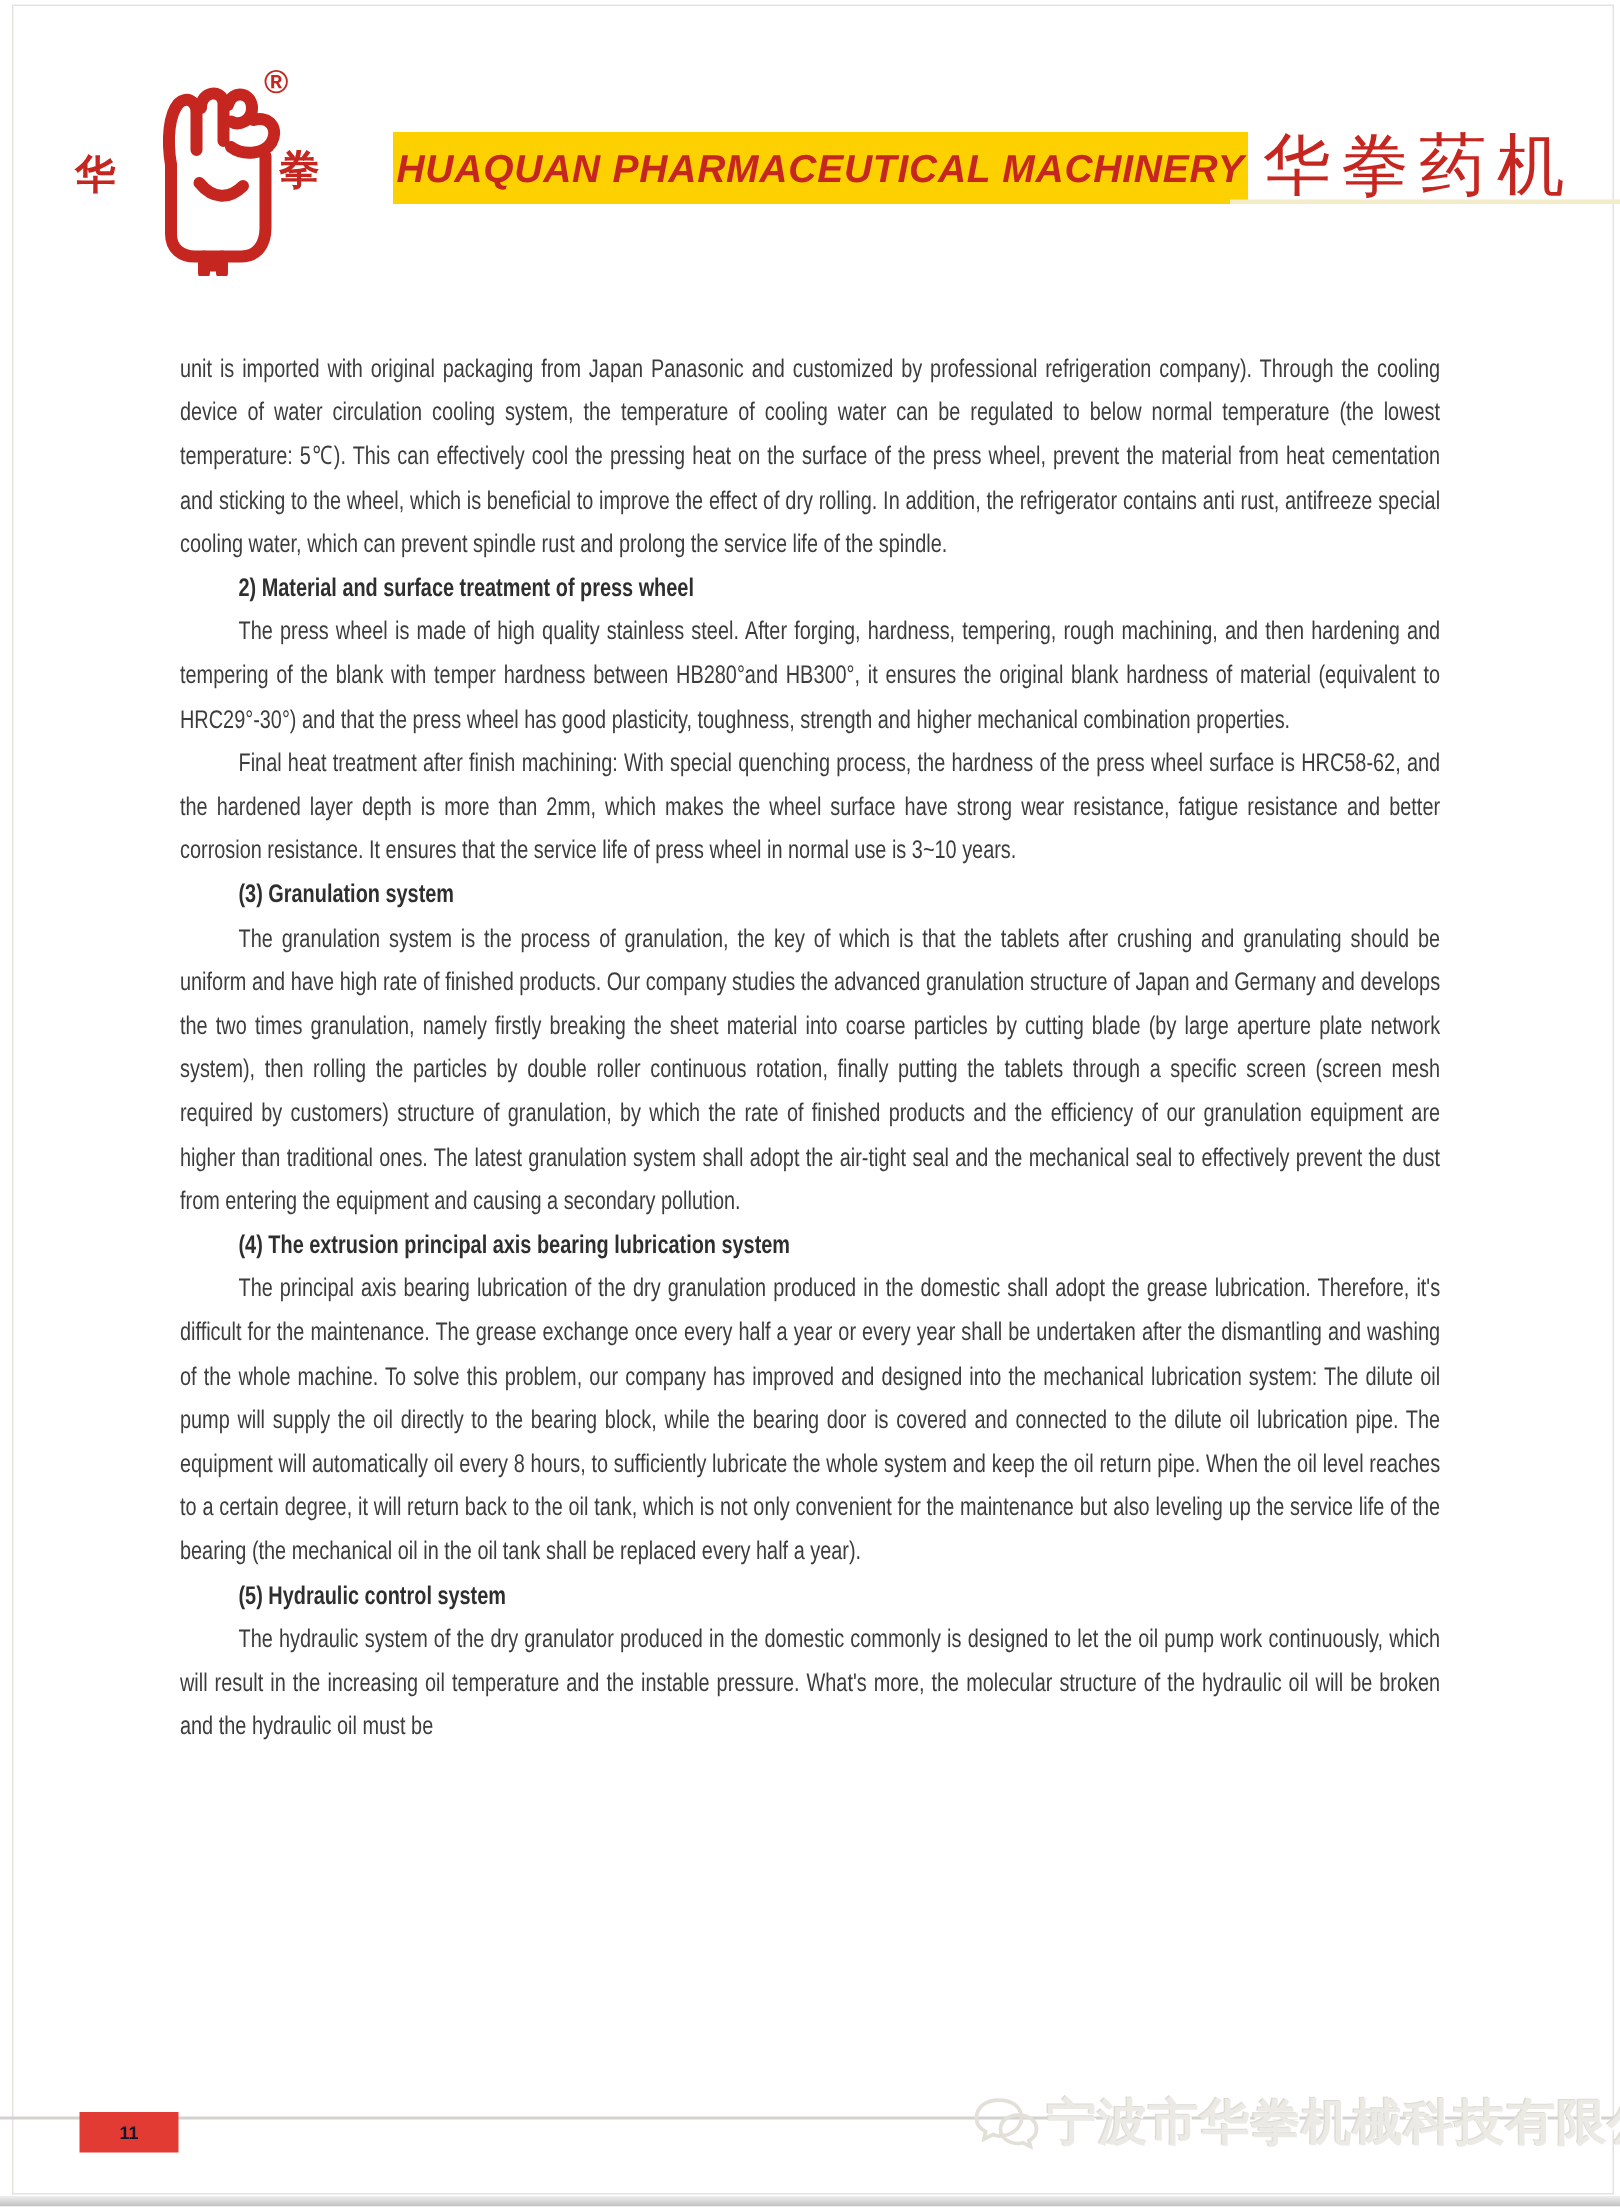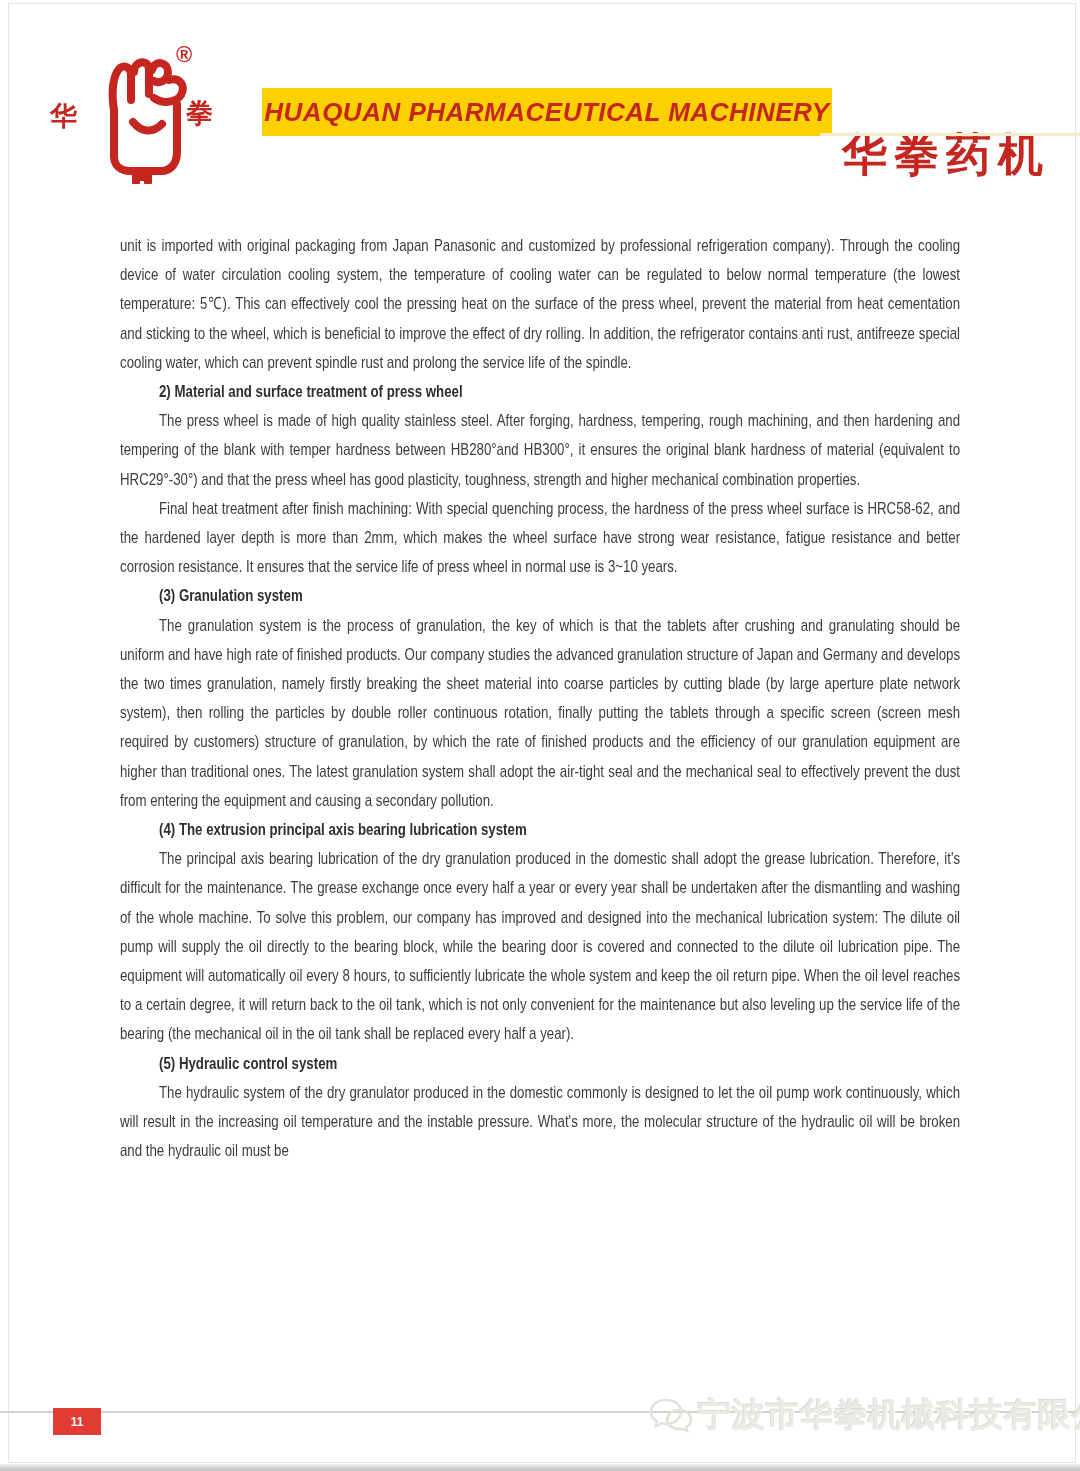--- a/index.html
+++ b/index.html
@@ -28,43 +28,42 @@
   .logo .reg{position:absolute;left:126px;top:2px;font-size:22px;color:var(--brand-red);font-weight:bold;}
   .banner{
     position:absolute;left:250px;top:88px;width:570px;height:48px;
     background:var(--banner-yellow);display:flex;align-items:center;justify-content:center;margin-left:12px;
   }
   .banner span{
     color:var(--brand-red);font-weight:bold;font-style:italic;font-size:26px;
     letter-spacing:0.5px;white-space:nowrap;
   }
   .brand-cn{
-    position:absolute;left:842px;top:80px;font-size:45px;font-weight:bold;
+    position:absolute;left:842px;top:80px;font-size:45px;font-weight:normal;
     color:var(--brand-red);letter-spacing:7px;white-space:nowrap;
     font-family:"Liberation Serif",serif;
-    margin-top:45px;
   }
   .banner-underline{
     position:absolute;left:820px;top:133px;width:260px;height:3px;background:#f3ecc8;
   }
   
   .doc-text{
     position:absolute;left:120px;top:231px;width:1077px;
     transform:scaleX(0.78);transform-origin:0 0;
     font-size:17px;line-height:29.2px;color:var(--body-text);
     text-align:justify;
   }
   .doc-text p{margin:0;}
   .doc-text p.indent{text-indent:50px;}
   .doc-text p.heading{font-weight:bold;text-indent:50px;color:#2f2f2f;}
   
   .footer-line{position:absolute;left:0;top:1411px;width:1080px;height:2px;background:#d4d2ce;}
   .page-num{
-    position:absolute;left:53px;top:1408px;width:48px;height:27px;
-    background:var(--page-number-red);color:#ffffff;font-size:12px;font-weight:bold;
+    position:absolute;left:53px;top:1408px;width:66px;height:27px;
+    background:var(--page-number-red);color:#0f172a;font-size:12px;font-weight:bold;
     display:flex;align-items:center;justify-content:center;
   }
   .watermark{
     position:absolute;left:648px;top:1392px;display:flex;align-items:center;gap:4px;
     color:var(--watermark-gray);
   }
   .watermark .wm-text{
     font-size:33px;font-weight:bold;letter-spacing:1px;white-space:nowrap;
     text-shadow:-1px -1px 0 #dedbd6,1px 1px 0 #ffffff;
   }

